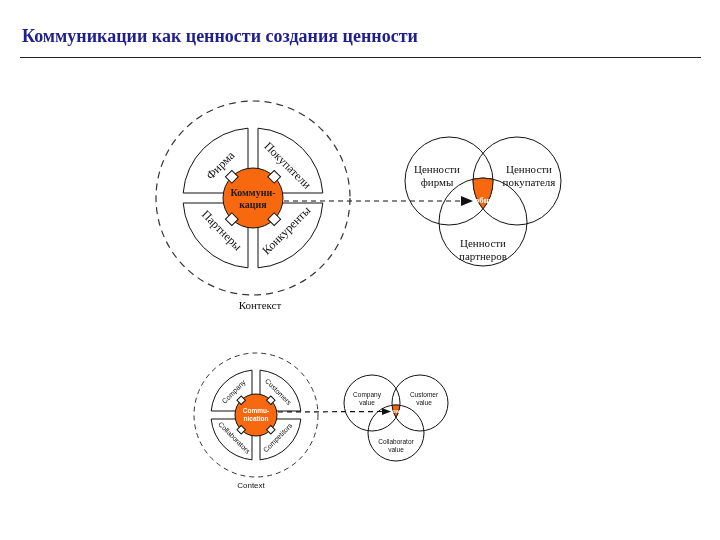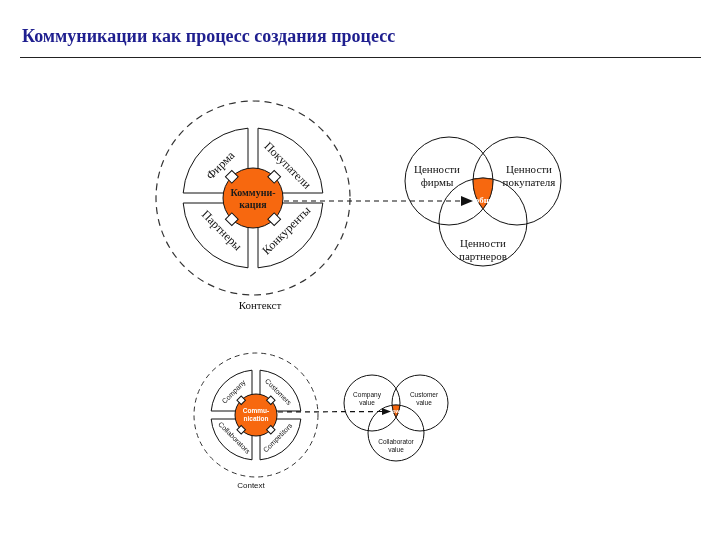--- a/index.html
+++ b/index.html
@@ -39,21 +39,21 @@
   
   .quad-label-en { font:7px "Liberation Sans", sans-serif; fill:#111111; text-anchor:middle; }
   .hub-label-en  { font:bold 6.5px "Liberation Sans", sans-serif; fill:#ffffff; text-anchor:middle; }
   .venn-label-en { font:6.5px "Liberation Sans", sans-serif; fill:#111111; text-anchor:middle; }
   .core-label-en { font:bold 5.5px "Liberation Sans", sans-serif; fill:#ffffff; text-anchor:middle; }
   .ctx-label-en  { font:8px "Liberation Sans", sans-serif; fill:#111111; text-anchor:middle; }
 </style>
 </head>
 <body>
 
-<div class="slide-title">Коммуникации как процесс создания процесс</div>
+<div class="slide-title">Коммуникации как ценности создания ценности</div>
 <div class="title-rule"></div>
 
 <svg class="diagram-svg" width="720" height="540" viewBox="0 0 720 540" xmlns="http://www.w3.org/2000/svg">
 
   <g>
 
     <circle cx="253" cy="198" r="97" class="dashed-boundary"></circle>
 
     <path d="M 248 193 L 183.2 193 A 70 70 0 0 1 248 128.2 Z" class="quadrant"></path>
     <path d="M 258 193 L 258 128.2 A 70 70 0 0 1 322.8 193 Z" class="quadrant"></path>

